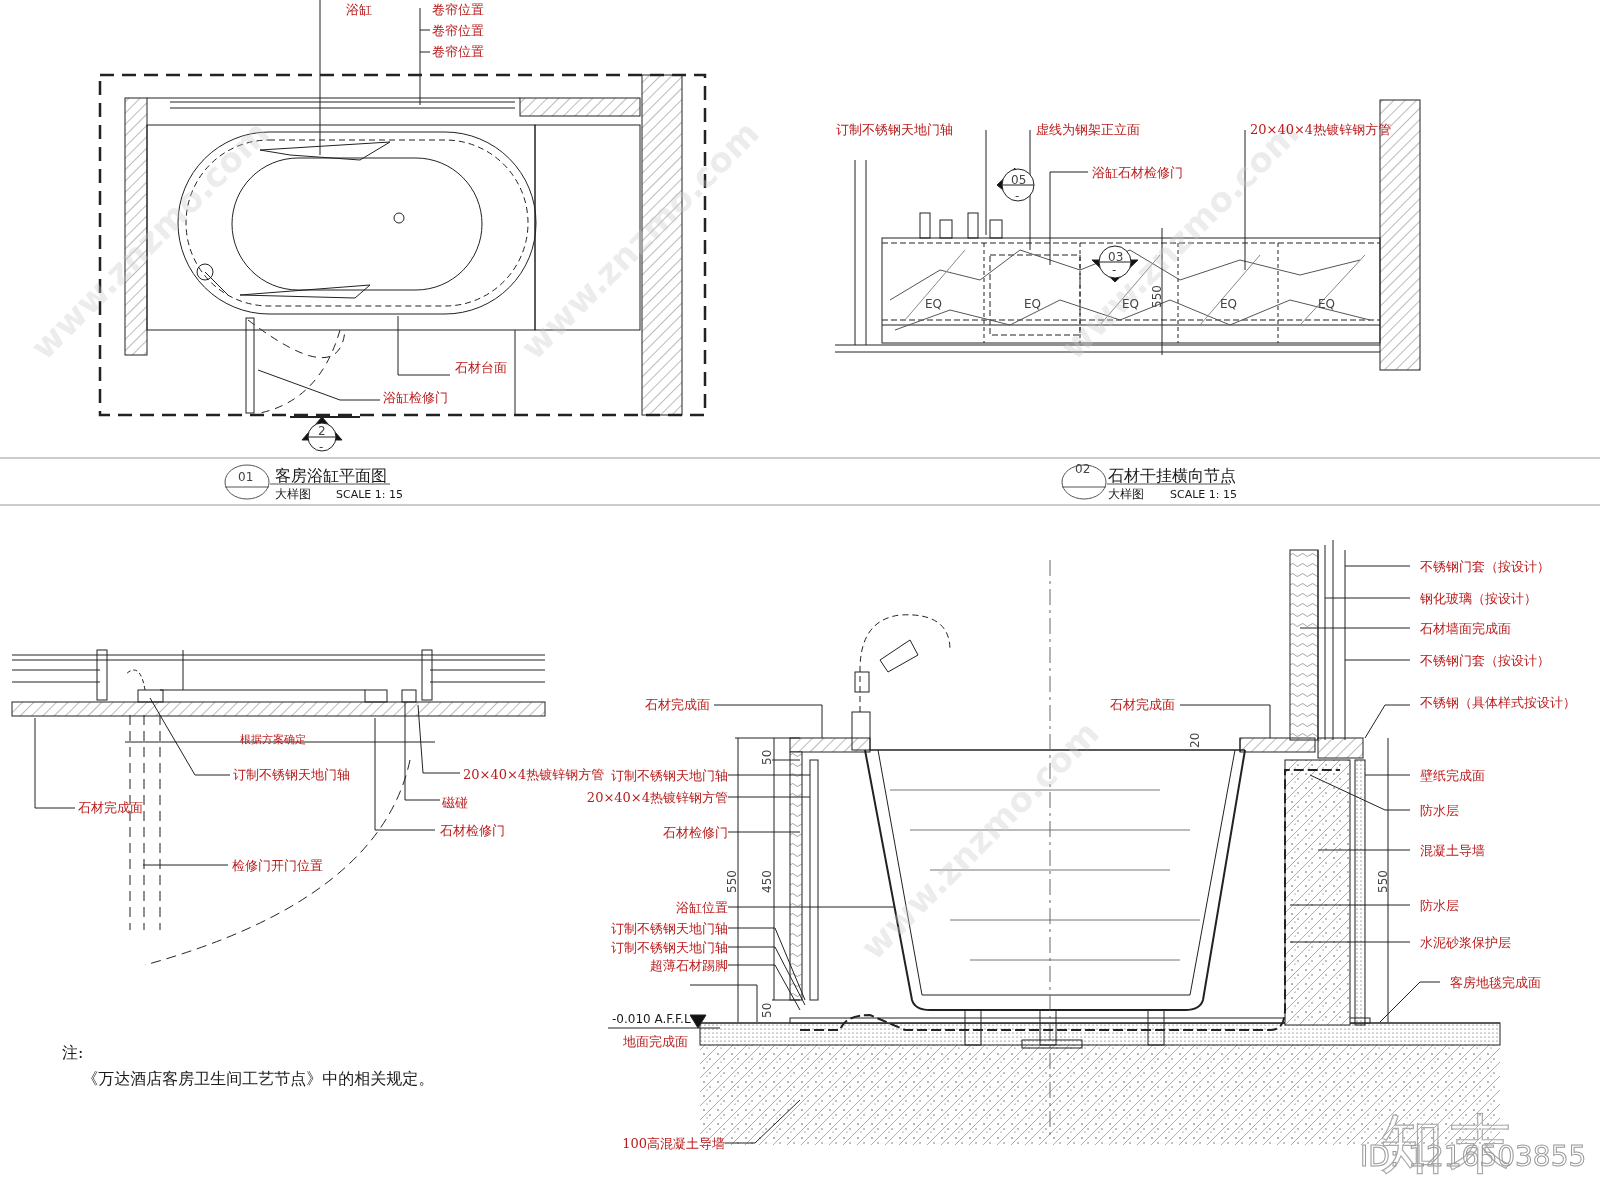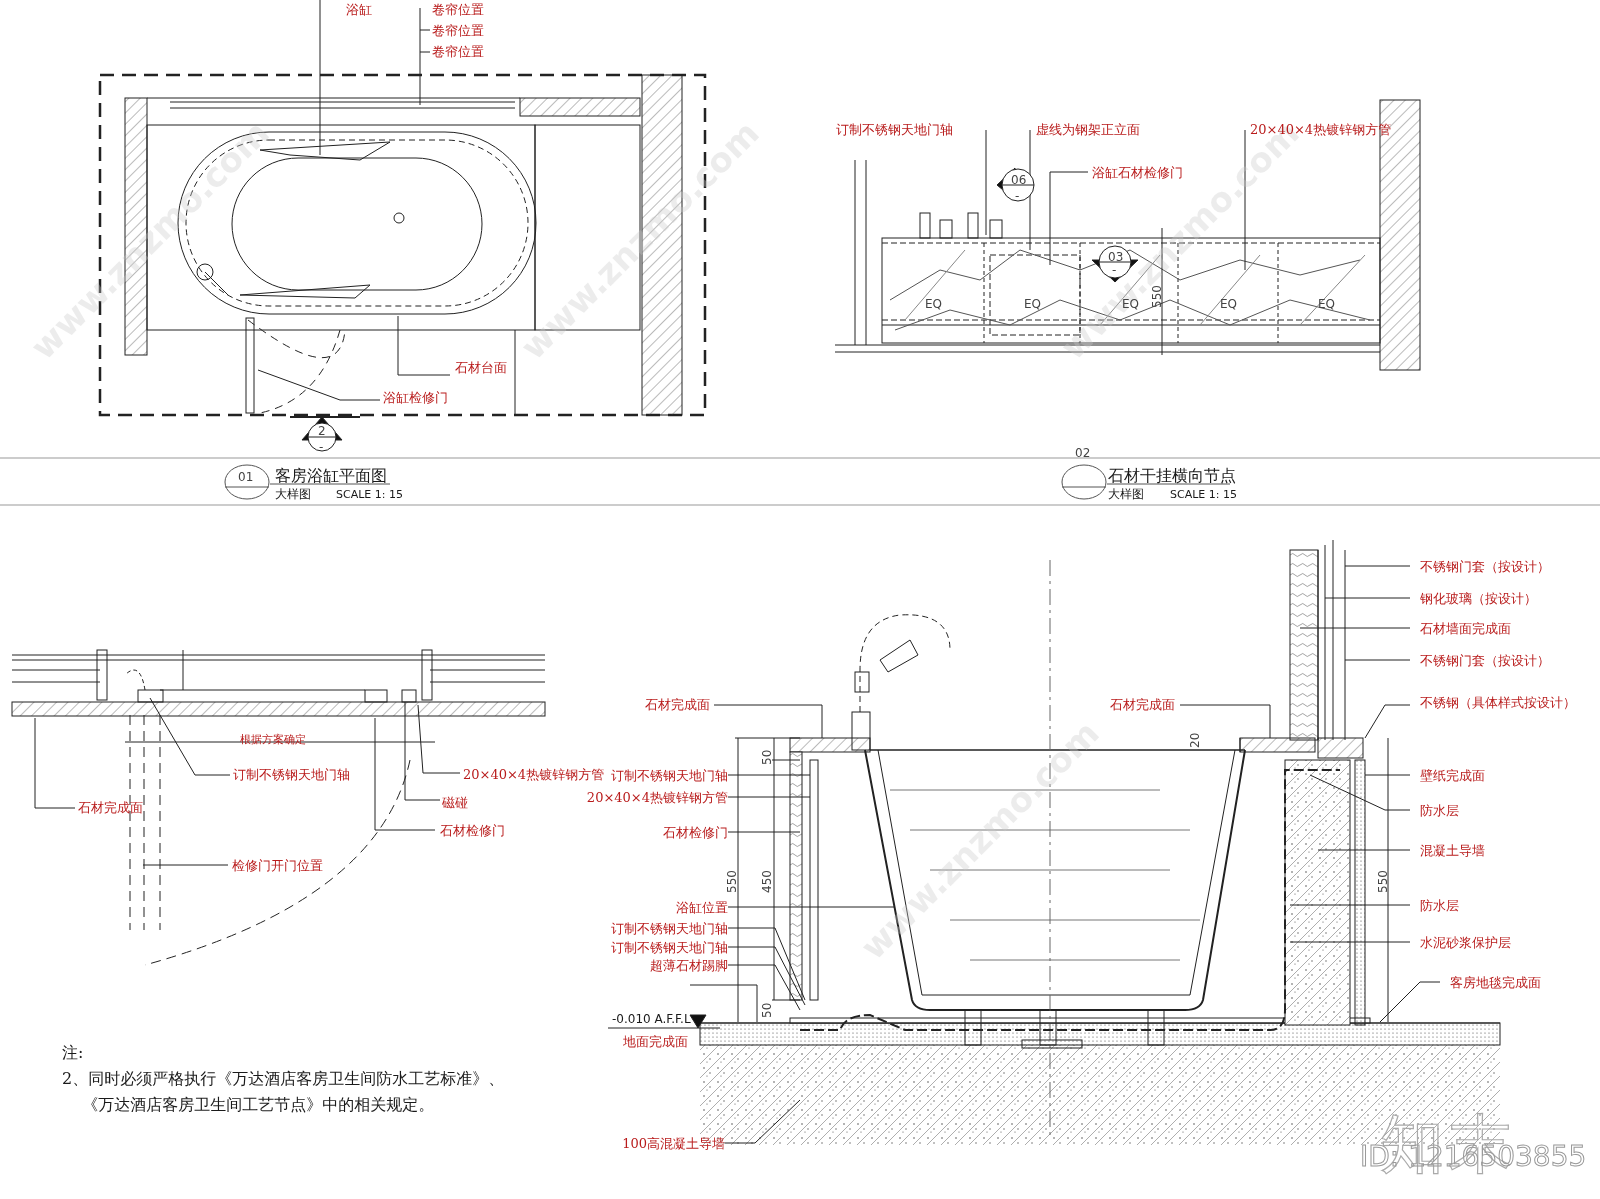--- a/index.html
+++ b/index.html
@@ -259,32 +259,32 @@
 
 <div class="num" style="left:238px; top:470px;">01</div>
 <div class="title" style="left:275px; top:466px;">客房浴缸平面图</div>
 <div class="sub" style="left:275px; top:486px;">大样图</div>
 <div class="scale" style="left:336px; top:488px;">SCALE  1: 15</div>
 
 <div class="lbl" style="left:836px; top:122px;">订制不锈钢天地门轴</div>
 <div class="lbl" style="left:1036px; top:122px;">虚线为钢架正立面</div>
 <div class="lbl" style="left:1250px; top:122px;">20×40×4热镀锌钢方管</div>
 <div class="lbl" style="left:1092px; top:165px;">浴缸石材检修门</div>
-<div class="num sm" style="left:1011px; top:173px;">06</div>
+<div class="num sm" style="left:1011px; top:173px;">05</div>
 <div class="num sm" style="left:1015px; top:189px;">-</div>
 <div class="num sm" style="left:1108px; top:250px;">03</div>
 <div class="num sm" style="left:1112px; top:263px;">-</div>
 <div class="num" style="left:925px; top:297px;">EQ</div>
 <div class="num" style="left:1024px; top:297px;">EQ</div>
 <div class="num" style="left:1122px; top:297px;">EQ</div>
 <div class="num" style="left:1220px; top:297px;">EQ</div>
 <div class="num" style="left:1318px; top:297px;">EQ</div>
 <div class="num vnum" style="left:1150px; top:308px;">550</div>
 
-<div class="num" style="left:1075px; top:446px;">02</div>
+<div class="num" style="left:1075px; top:462px;">02</div>
 <div class="title" style="left:1108px; top:466px;">石材干挂横向节点</div>
 <div class="sub" style="left:1108px; top:486px;">大样图</div>
 <div class="scale" style="left:1170px; top:488px;">SCALE  1: 15</div>
 
 <div class="lbl sm" style="left:240px; top:732px;">根据方案确定</div>
 <div class="lbl" style="left:233px; top:767px;">订制不锈钢天地门轴</div>
 <div class="lbl" style="left:463px; top:767px;">20×40×4热镀锌钢方管</div>
 <div class="lbl" style="left:78px; top:800px;">石材完成面</div>
 <div class="lbl" style="left:442px; top:795px;">磁碰</div>
 <div class="lbl" style="left:440px; top:823px;">石材检修门</div>
@@ -318,18 +318,17 @@
 <div class="num vnum" style="left:760px; top:765px;">50</div>
 <div class="num vnum" style="left:725px; top:893px;">550</div>
 <div class="num vnum" style="left:760px; top:893px;">450</div>
 <div class="num vnum" style="left:760px; top:1018px;">50</div>
 <div class="num vnum" style="left:1188px; top:748px;">20</div>
 <div class="num vnum" style="left:1376px; top:893px;">550</div>
 <div class="elev" style="left:612px; top:1012px;">-0.010  A.F.F.L</div>
 
 <div class="notes">
   <div>注:</div>
-  <div>2、同时必须严格执行《万达酒店客房卫生间防水工艺标准》、</div>
   <div style="white-space:pre;">    《万达酒店客房卫生间工艺节点》中的相关规定。</div>
 </div>
 
 <div class="wm-brand">知末</div>
 <div class="wm-id">ID: 1216503855</div>
 
 </body></html>

